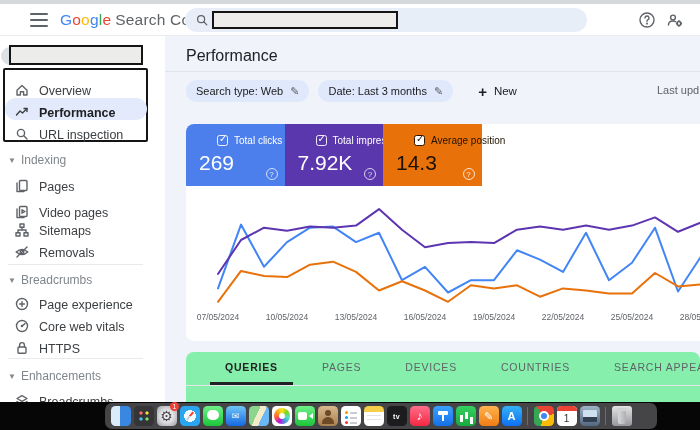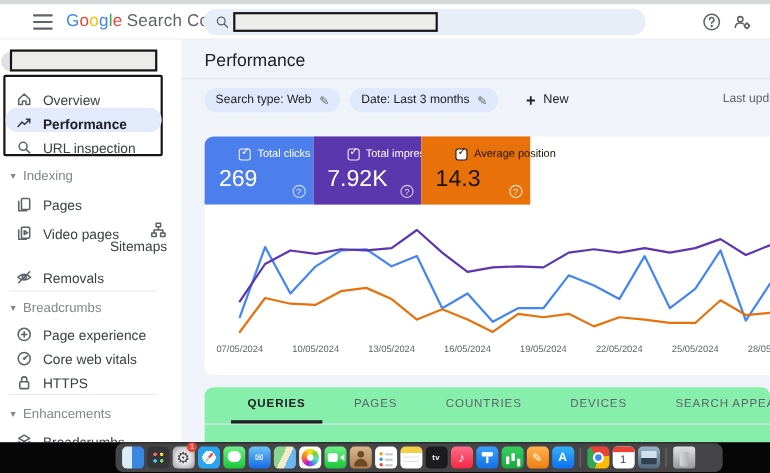--- a/index.html
+++ b/index.html
@@ -210,21 +210,21 @@
           <span class="nlabel">Pages</span>
         </div>
         <div class="nav-row" style="top: 141px; margin-top: 21px;">
           <svg viewBox="0 0 16 16" class="lineicon nico" width="16" height="16">
             <rect x="5.5" y="2.5" width="7.5" height="10" rx="1"></rect>
             <path d="M3 5 V13.5 H10"></path>
             <path d="M8 5.8 L11 7.5 L8 9.2 Z"></path>
           </svg>
           <span class="nlabel">Video pages</span>
         </div>
-        <div class="nav-row" style="top: 165px; flex-direction: column;">
+        <div class="nav-row" style="top: 180px;">
           <svg viewBox="0 0 16 16" class="lineicon nico" width="16" height="16">
             <rect x="6" y="2" width="4" height="3.2"></rect>
             <rect x="2" y="10.8" width="4" height="3.2"></rect>
             <rect x="10" y="10.8" width="4" height="3.2"></rect>
             <path d="M8 5.2 V8 M8 8 H4 V10.8 M8 8 H12 V10.8"></path>
           </svg>
           <span class="nlabel">Sitemaps</span>
         </div>
         <div class="nav-row" style="top: 202px;">
           <svg viewBox="0 0 16 16" class="lineicon nico" width="16" height="16">
@@ -336,22 +336,22 @@
           <text x="446" y="134" text-anchor="middle" font-size="8.5" fill="#5f6368">25/05/2024</text>
           <text x="515" y="134" text-anchor="middle" font-size="8.5" fill="#5f6368">28/05/2024</text>
         </svg>
     </div>
   </div>
 
   <div class="tabs-card">
     <div class="tabs-row" id="tabs-row">
         <div class="tab active">QUERIES</div>
         <div class="tab">PAGES</div>
+        <div class="tab">DEVICES</div>
         <div class="tab">COUNTRIES</div>
-        <div class="tab">DEVICES</div>
         <div class="tab">SEARCH APPEARANCE</div>
       </div>
   </div>
 
   <div class="desktop-strip">
     <div class="dock" id="dock">
         <div class="dock-cell">
           <div class="dock-ic ic-finder"></div>
         </div>
         <div class="dock-cell">

